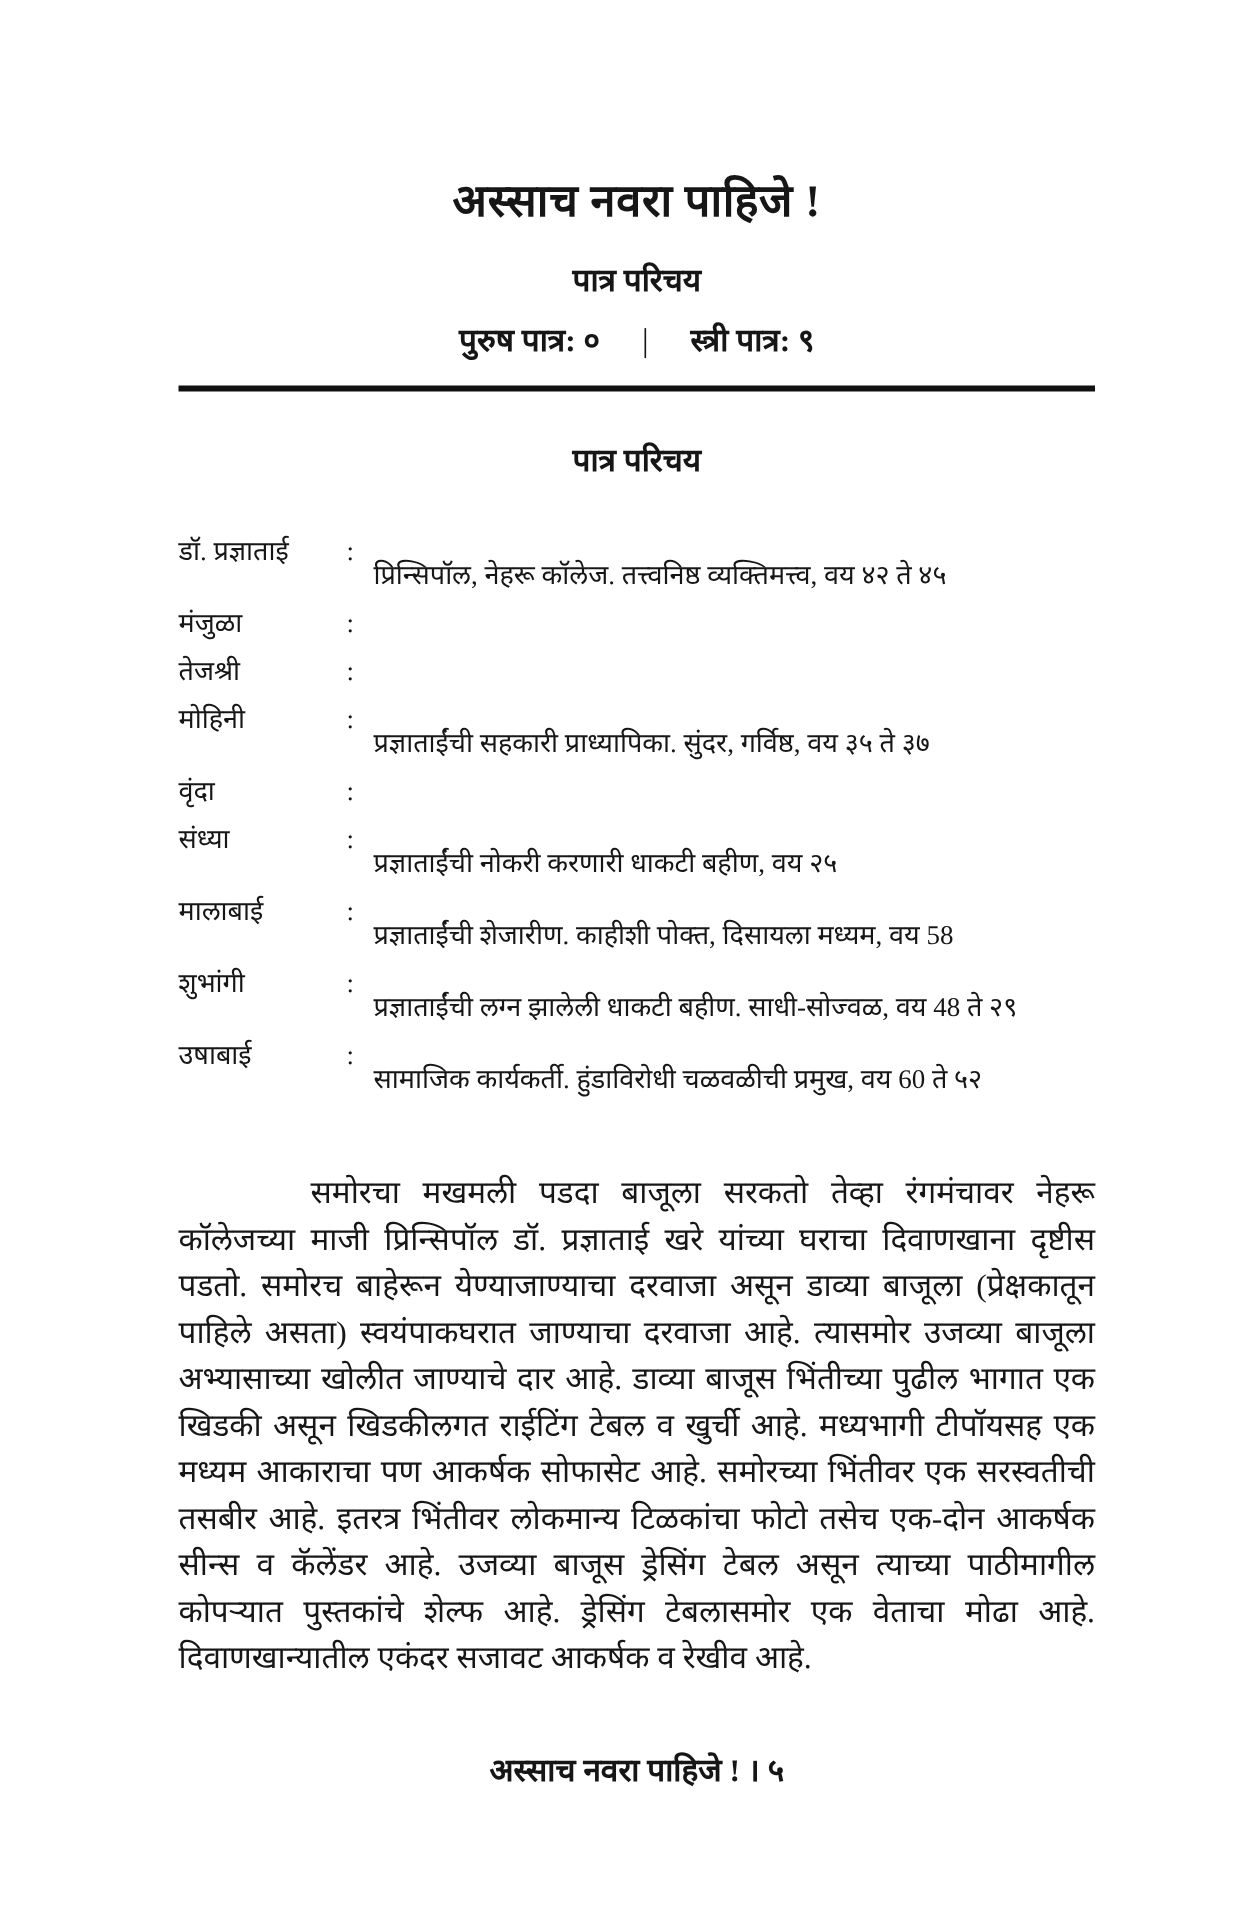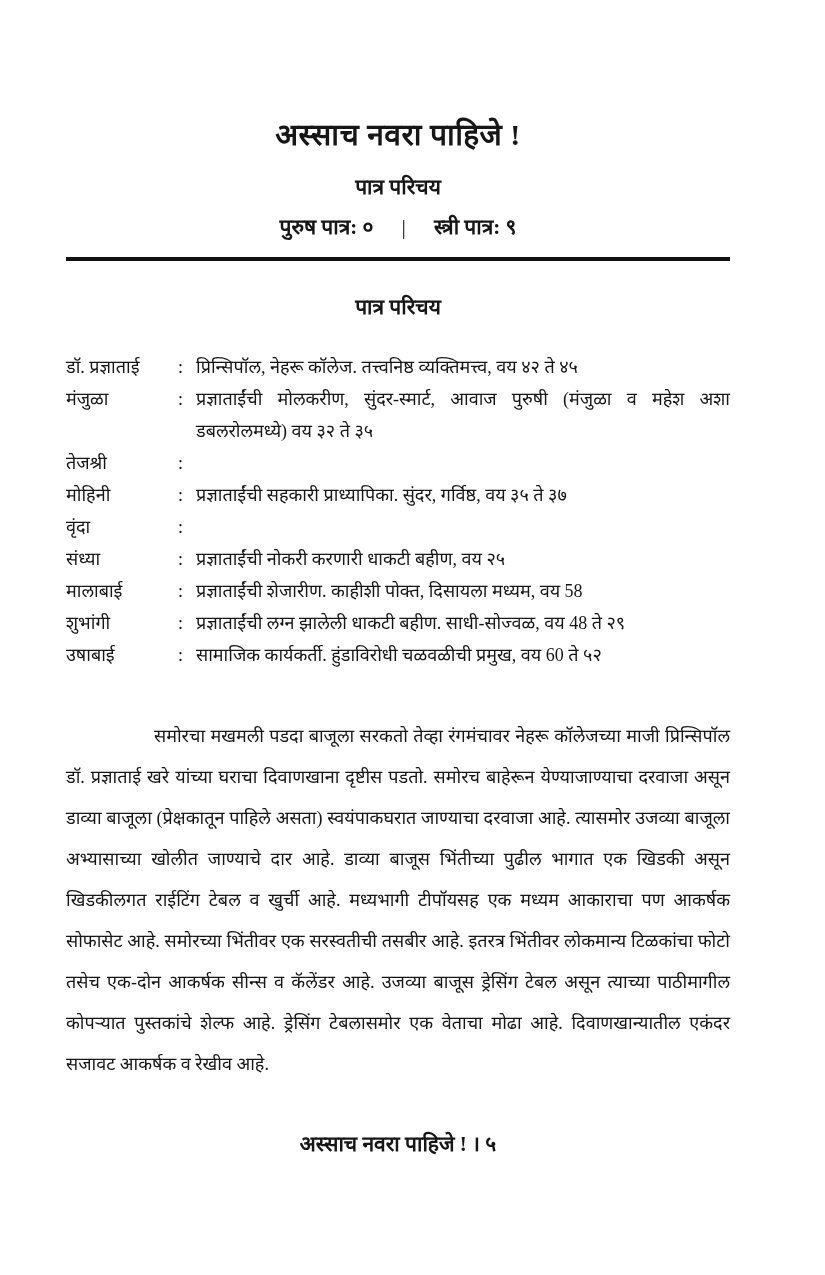--- a/index.html
+++ b/index.html
@@ -11,21 +11,21 @@
     width: 825px;
     height: 1275px;
     overflow: hidden;
     font-family: "Liberation Serif", "DejaVu Serif", serif;
     color: #161616;
   }
   .page {
     box-sizing: border-box;
     width: 825px;
     height: 1275px;
-    padding: 115px 95px 0 66px;
+    padding: 115px 95px 0 119px;
     position: relative;
   }
   .title {
     text-align: center;
     font-size: 30px;
     font-weight: bold;
     line-height: 40px;
     letter-spacing: 0.5px;
   }
   .subtitle {
@@ -79,25 +79,26 @@
   }
   .cast-colon {
     width: 18px;
     flex: 0 0 18px;
     text-align: left;
   }
   .cast-desc {
     flex: 1 1 auto;
     text-align: justify;
     text-justify: inter-word;
+    margin-top: 16px;
   }
   .stage-paragraph {
     margin-top: 45px;
-    font-size: 18px;
-    line-height: 41px;
+    font-size: 21px;
+    line-height: 31px;
     text-align: justify;
     text-justify: inter-word;
     text-indent: 88px;
   }
   .footer {
     margin-top: 45px;
     text-align: center;
     font-size: 21px;
     font-weight: bold;
     line-height: 28px;
@@ -124,21 +125,20 @@
 
   <div class="cast-list">
     <div class="cast-row">
       <span class="cast-name">डॉ. प्रज्ञाताई</span>
       <span class="cast-colon">:</span>
       <span class="cast-desc">प्रिन्सिपॉल, नेहरू कॉलेज. तत्त्वनिष्ठ व्यक्तिमत्त्व, वय ४२ ते ४५</span>
     </div>
     <div class="cast-row">
       <span class="cast-name">मंजुळा</span>
       <span class="cast-colon">:</span>
-      <span class="cast-desc">प्रज्ञाताईंची मोलकरीण, सुंदर-स्मार्ट, आवाज पुरुषी (मंजुळा व महेश अशा डबलरोलमध्ये) वय ३२ ते ३५</span>
     </div>
     <div class="cast-row">
       <span class="cast-name">तेजश्री</span>
       <span class="cast-colon">:</span>
     </div>
     <div class="cast-row">
       <span class="cast-name">मोहिनी</span>
       <span class="cast-colon">:</span>
       <span class="cast-desc">प्रज्ञाताईंची सहकारी प्राध्यापिका. सुंदर, गर्विष्ठ, वय ३५ ते ३७</span>
     </div>

